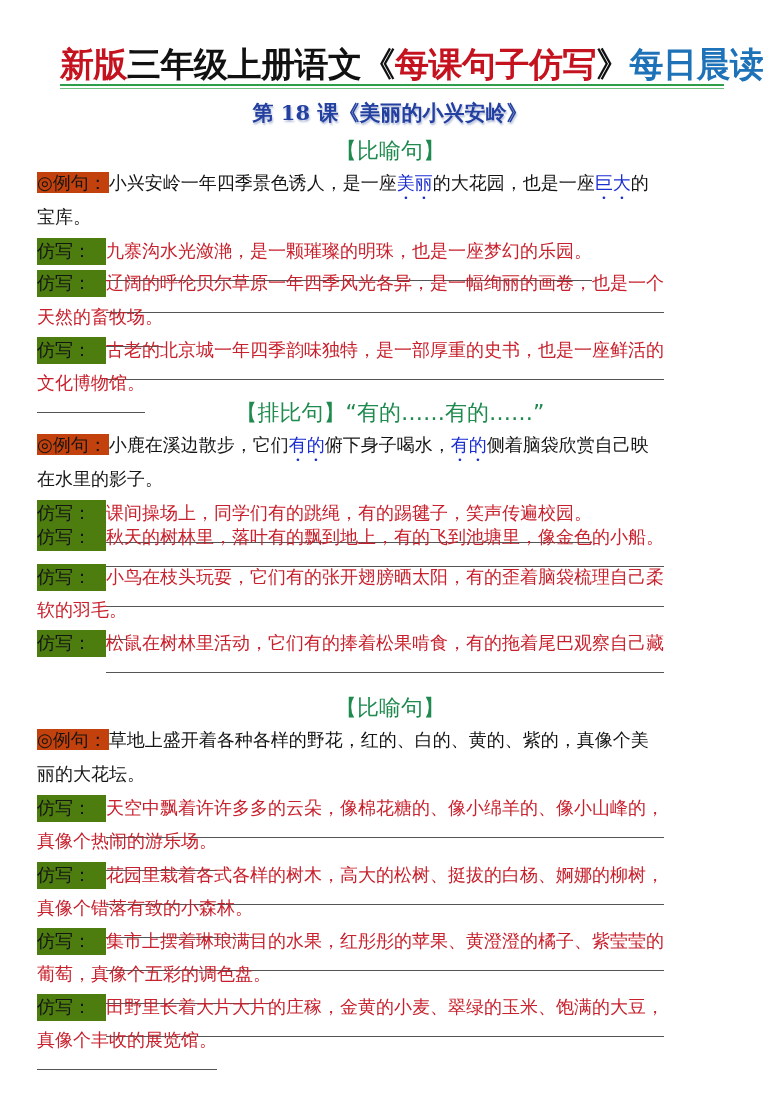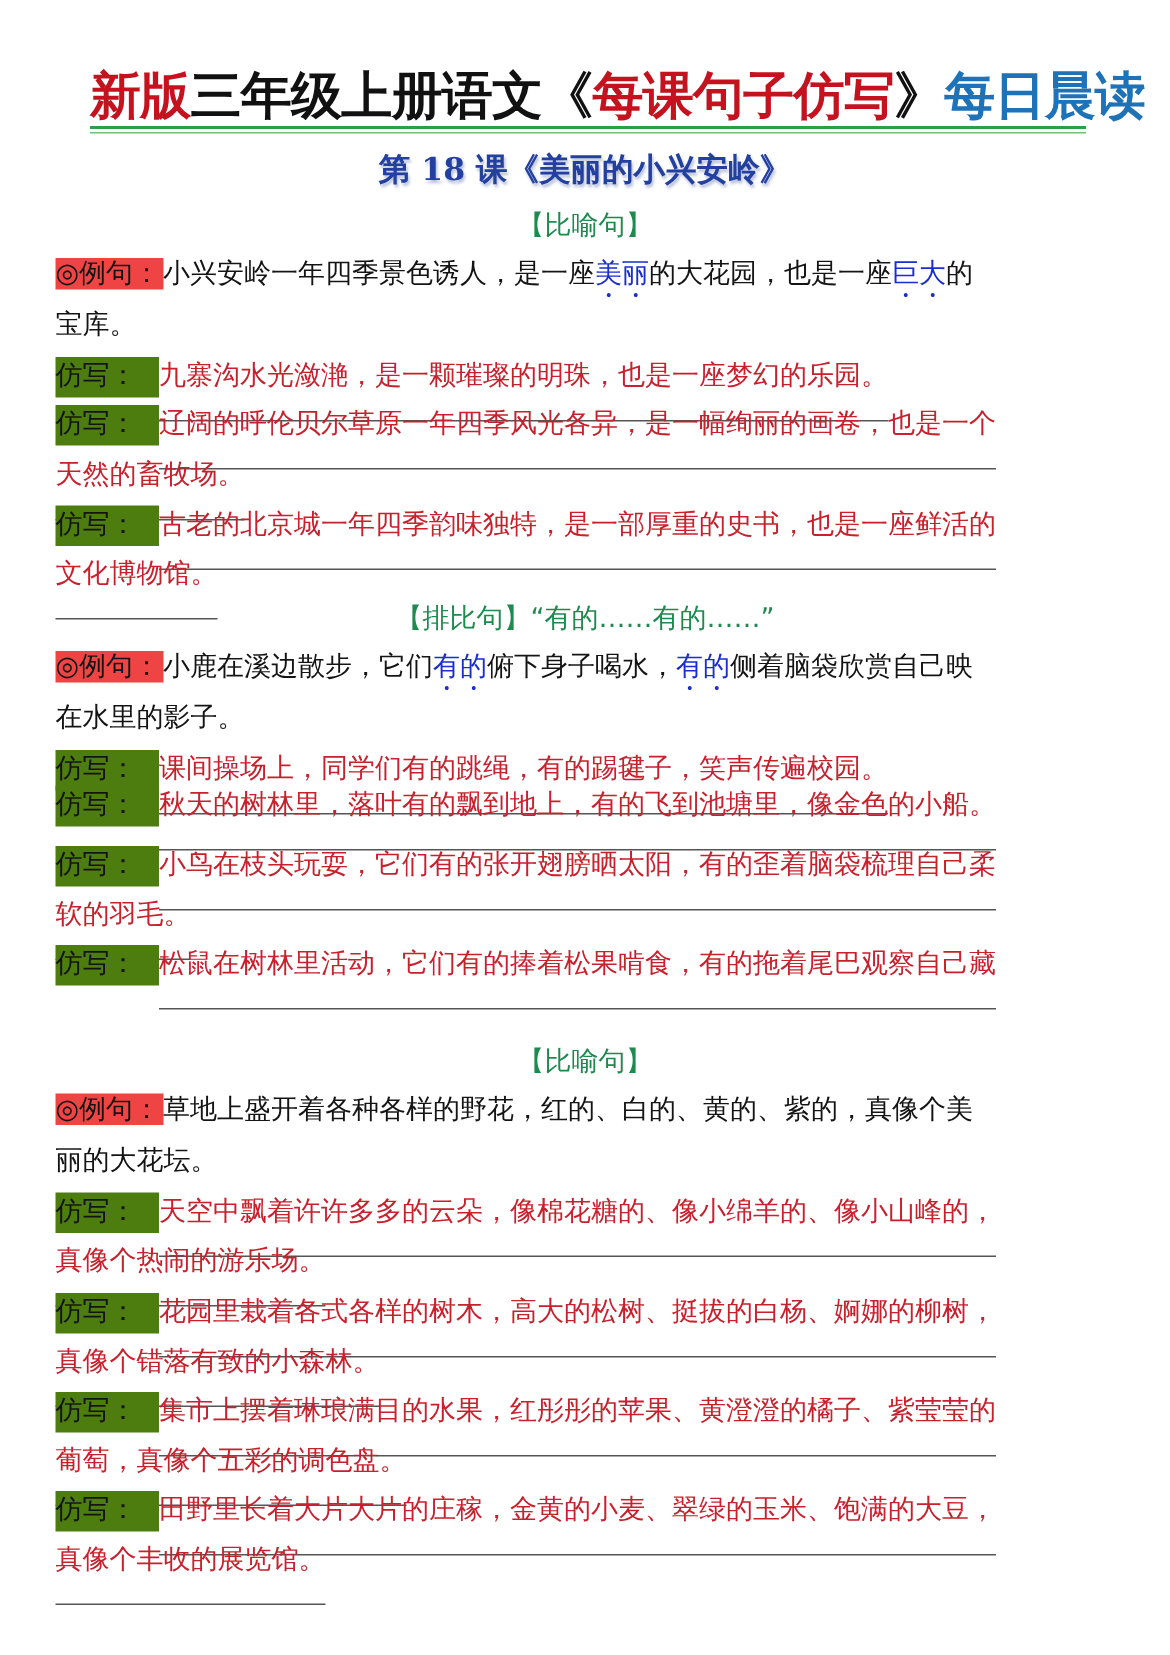--- a/index.html
+++ b/index.html
@@ -16,25 +16,25 @@
   .title-rule { position: absolute; left: 60px; width: 664px; height: 2px; background: #2e9e4a; }
   .title-rule.r1 { top: 84px; }
   .title-rule.r2 { top: 88px; height: 1px; background: #6cbf7f; }
 
   .lesson-title { position: absolute; left: 0; top: 98px; width: 780px; text-align: center;
                   font-family: "DejaVu Serif", "Liberation Serif", serif; font-weight: bold;
                   font-size: 21px; line-height: 30px; color: #2340a0;
                   text-shadow: 1px 2px 2px rgba(90,110,170,0.45); }
 
   .section-head { position: absolute; left: 0; width: 780px; text-align: center;
-                  font-size: 18px; line-height: 24px; color: #1e8a4e; }
+                  font-size: 22px; line-height: 24px; color: #1e8a4e; }
   .section-head .q { color: #1e8a4e; }
 
   .line { position: absolute; left: 37px; width: 710px; font-size: 18px; line-height: 26px; white-space: nowrap; }
-  .lbl-ex { background: #ef4444; padding: 0 2px 0 0; }
+  .lbl-ex { background: #c2410c; padding: 0 2px 0 0; }
   .lbl-fx { background: #4d7c0f; padding: 2px 15px 4px 0; }
   .blk { color: #141414; }
   .blue { color: #1a2ed0; text-emphasis: dot #1a2ed0; -webkit-text-emphasis: dot #1a2ed0; text-emphasis-position: under; -webkit-text-emphasis-position: under; }
   .red { color: #c8202c; border-bottom: 1.5px solid #555; padding-bottom: 19px; }
 </style>
 </head>
 <body>
 
 <div class="page">
 

